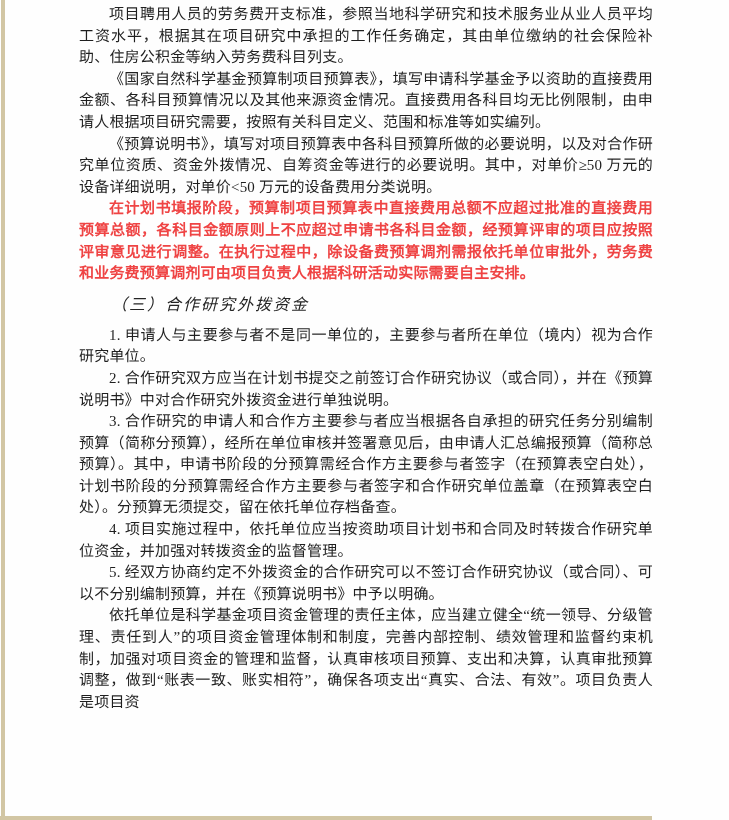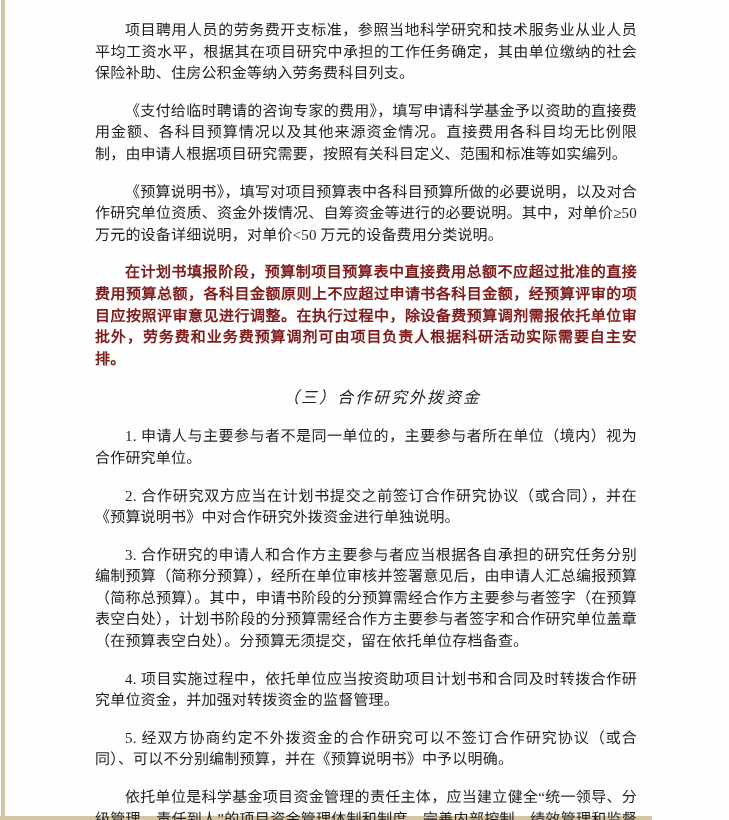--- a/index.html
+++ b/index.html
@@ -32,52 +32,52 @@
     background: #d2c6a4;
   }
   .doc-content {
     position: absolute;
     left: 79px;
     top: 0;
     width: 574px;
     padding-top: 4px;
   }
   .doc-content p {
-    margin: 16px;
+    margin: 0;
     font-size: 15px;
     line-height: 21.6px;
     text-align: justify;
     text-justify: inter-character;
     text-indent: 2em;
     letter-spacing: 0.2px;
   }
   p.bold {
     font-weight: 700;
-    color: #7f1d1d;
+    color: #ef4444;
   }
   p.heading {
     font-style: italic;
     font-size: 16px;
     line-height: 24px;
     margin: 8px 0;
     letter-spacing: 2px;
-    text-align: center;
+    text-align: left;
     font-weight: 400;
     color: #242424;
   }
 </style>
 </head>
 <body>
 
 <div class="edge-left"></div>
 <div class="edge-bottom"></div>
 
 <div class="doc-content">
   <p class="body">项目聘用人员的劳务费开支标准，参照当地科学研究和技术服务业从业人员平均工资水平，根据其在项目研究中承担的工作任务确定，其由单位缴纳的社会保险补助、住房公积金等纳入劳务费科目列支。</p>
-  <p class="body">《支付给临时聘请的咨询专家的费用》，填写申请科学基金予以资助的直接费用金额、各科目预算情况以及其他来源资金情况。直接费用各科目均无比例限制，由申请人根据项目研究需要，按照有关科目定义、范围和标准等如实编列。</p>
+  <p class="body">《国家自然科学基金预算制项目预算表》，填写申请科学基金予以资助的直接费用金额、各科目预算情况以及其他来源资金情况。直接费用各科目均无比例限制，由申请人根据项目研究需要，按照有关科目定义、范围和标准等如实编列。</p>
   <p class="body">《预算说明书》，填写对项目预算表中各科目预算所做的必要说明，以及对合作研究单位资质、资金外拨情况、自筹资金等进行的必要说明。其中，对单价≥50 万元的设备详细说明，对单价&lt;50 万元的设备费用分类说明。</p>
   <p class="bold">在计划书填报阶段，预算制项目预算表中直接费用总额不应超过批准的直接费用预算总额，各科目金额原则上不应超过申请书各科目金额，经预算评审的项目应按照评审意见进行调整。在执行过程中，除设备费预算调剂需报依托单位审批外，劳务费和业务费预算调剂可由项目负责人根据科研活动实际需要自主安排。</p>
   <p class="heading">（三）合作研究外拨资金</p>
   <p class="body">1. 申请人与主要参与者不是同一单位的，主要参与者所在单位（境内）视为合作研究单位。</p>
   <p class="body">2. 合作研究双方应当在计划书提交之前签订合作研究协议（或合同），并在《预算说明书》中对合作研究外拨资金进行单独说明。</p>
   <p class="body">3. 合作研究的申请人和合作方主要参与者应当根据各自承担的研究任务分别编制预算（简称分预算），经所在单位审核并签署意见后，由申请人汇总编报预算（简称总预算）。其中，申请书阶段的分预算需经合作方主要参与者签字（在预算表空白处），计划书阶段的分预算需经合作方主要参与者签字和合作研究单位盖章（在预算表空白处）。分预算无须提交，留在依托单位存档备查。</p>
   <p class="body">4. 项目实施过程中，依托单位应当按资助项目计划书和合同及时转拨合作研究单位资金，并加强对转拨资金的监督管理。</p>
   <p class="body">5. 经双方协商约定不外拨资金的合作研究可以不签订合作研究协议（或合同）、可以不分别编制预算，并在《预算说明书》中予以明确。</p>
   <p class="body">依托单位是科学基金项目资金管理的责任主体，应当建立健全“统一领导、分级管理、责任到人”的项目资金管理体制和制度，完善内部控制、绩效管理和监督约束机制，加强对项目资金的管理和监督，认真审核项目预算、支出和决算，认真审批预算调整，做到“账表一致、账实相符”，确保各项支出“真实、合法、有效”。项目负责人是项目资</p>
 </div>

